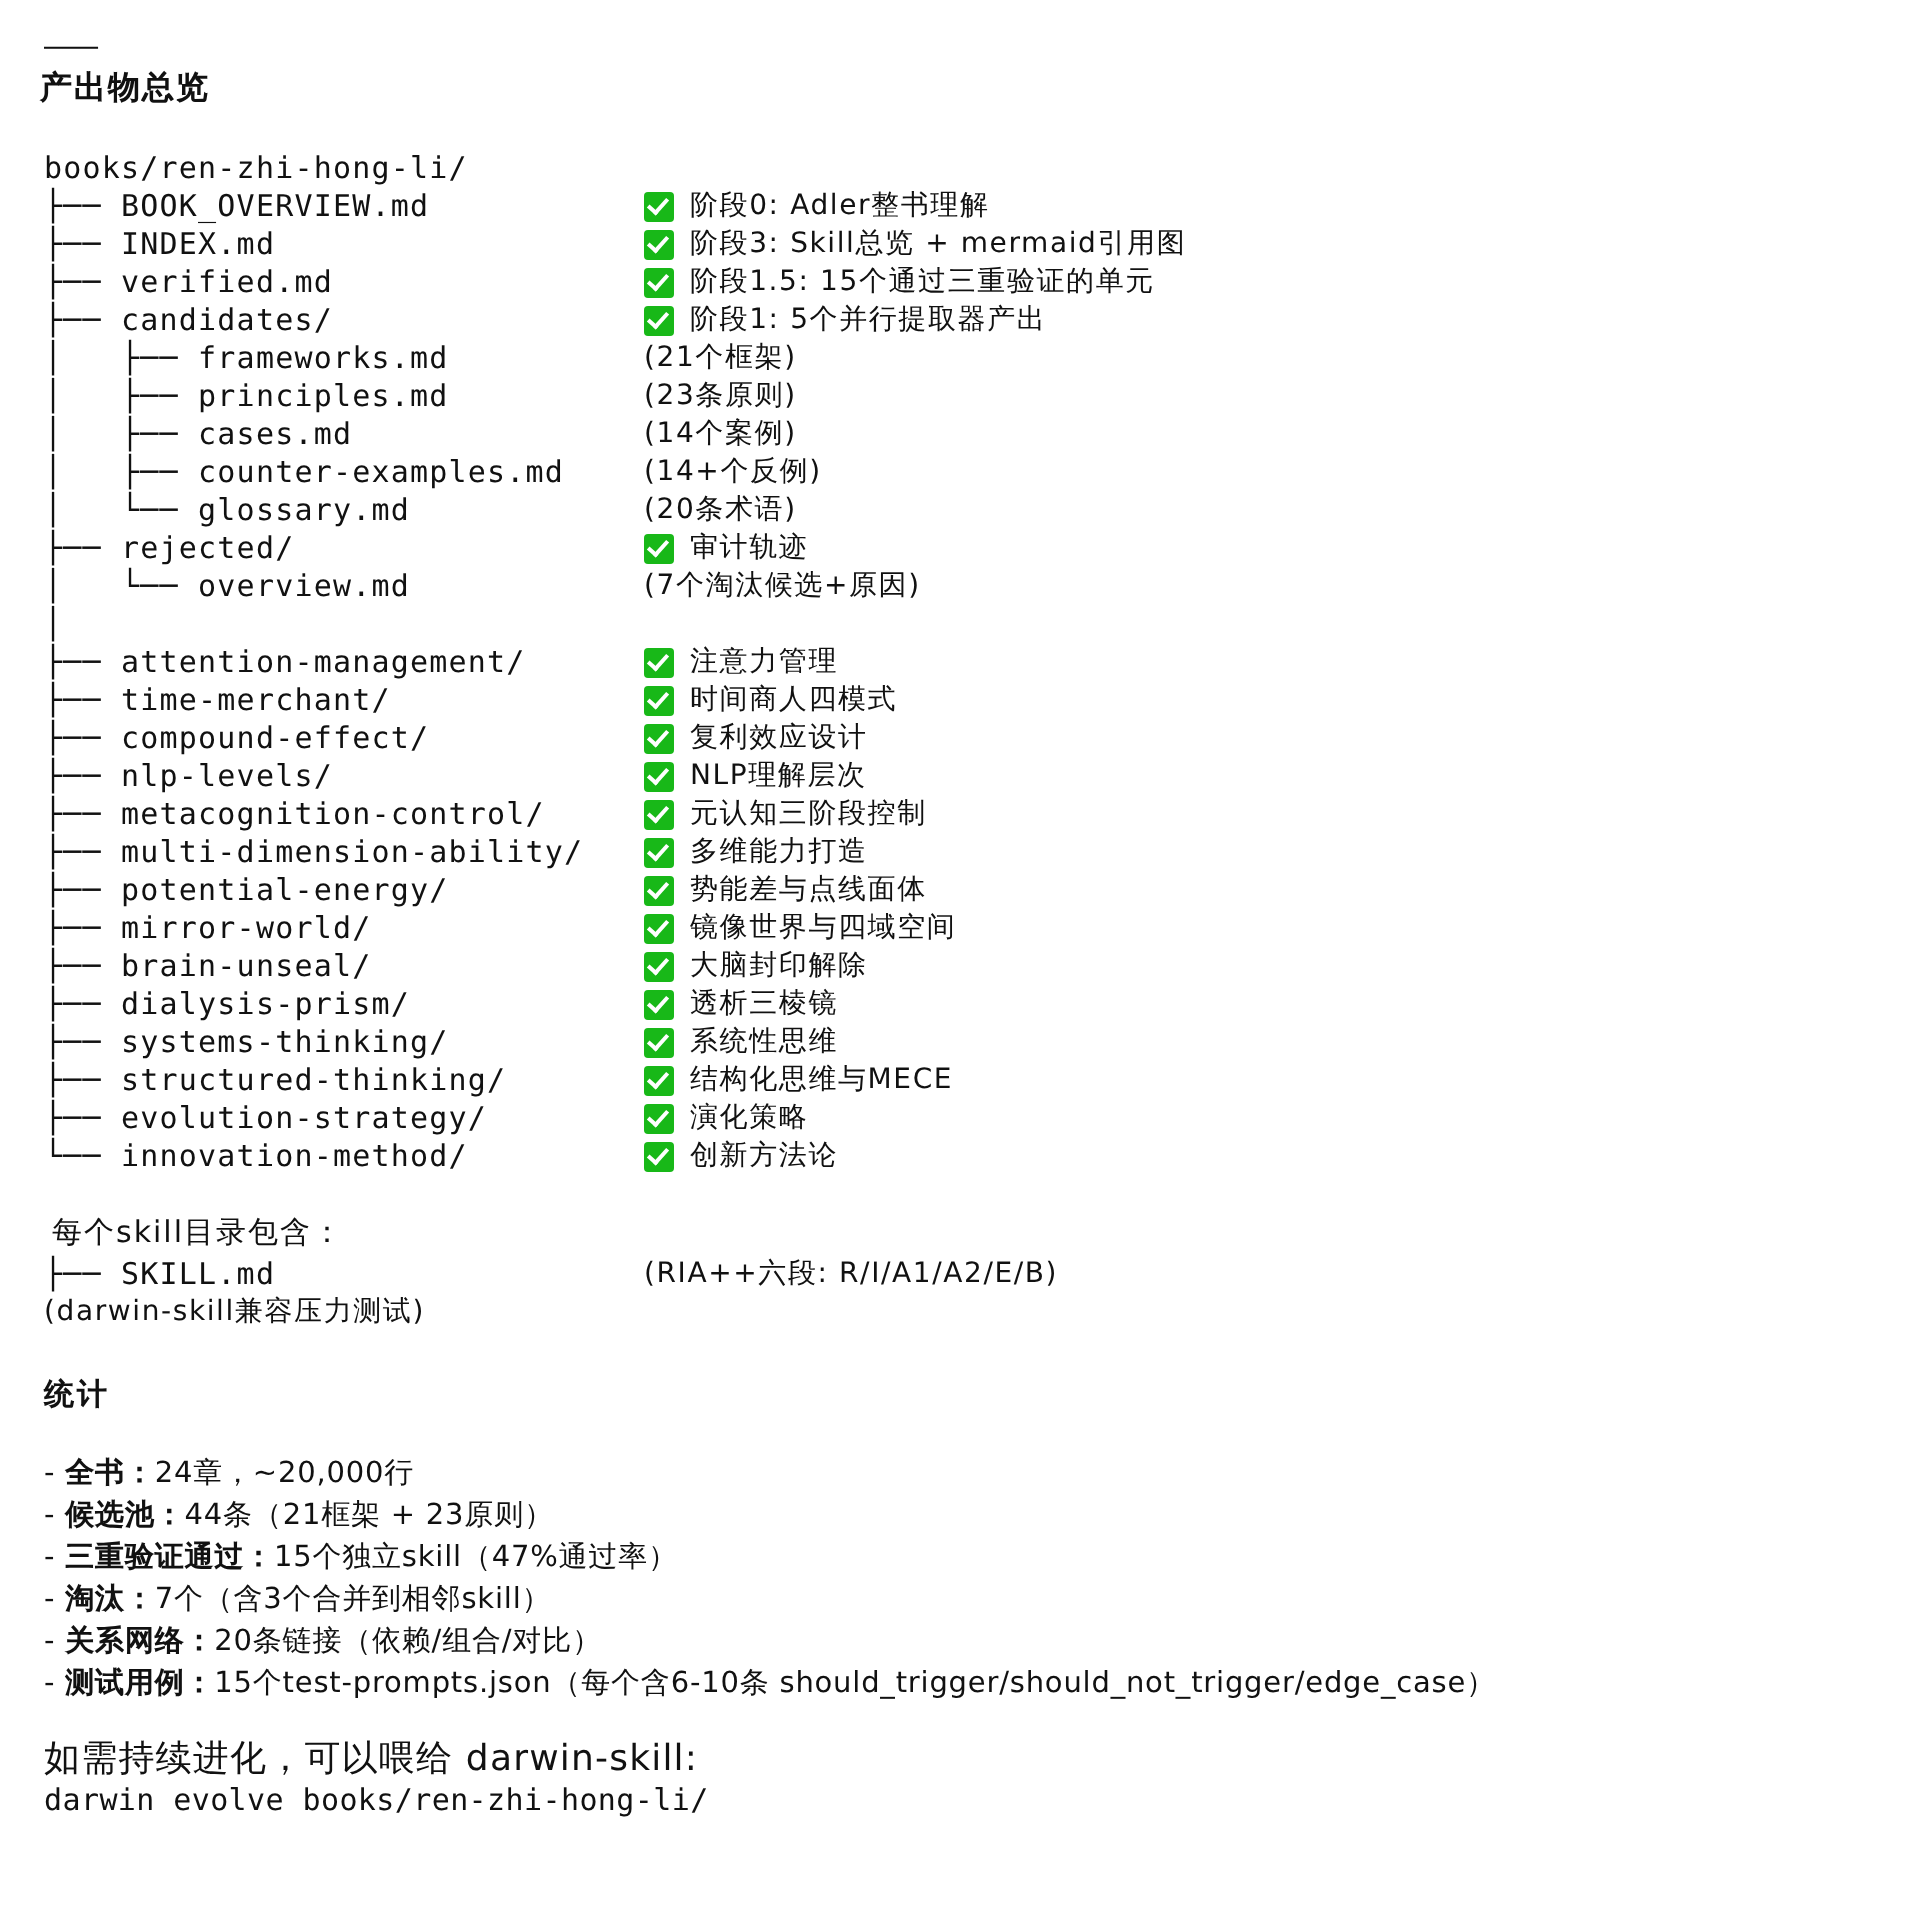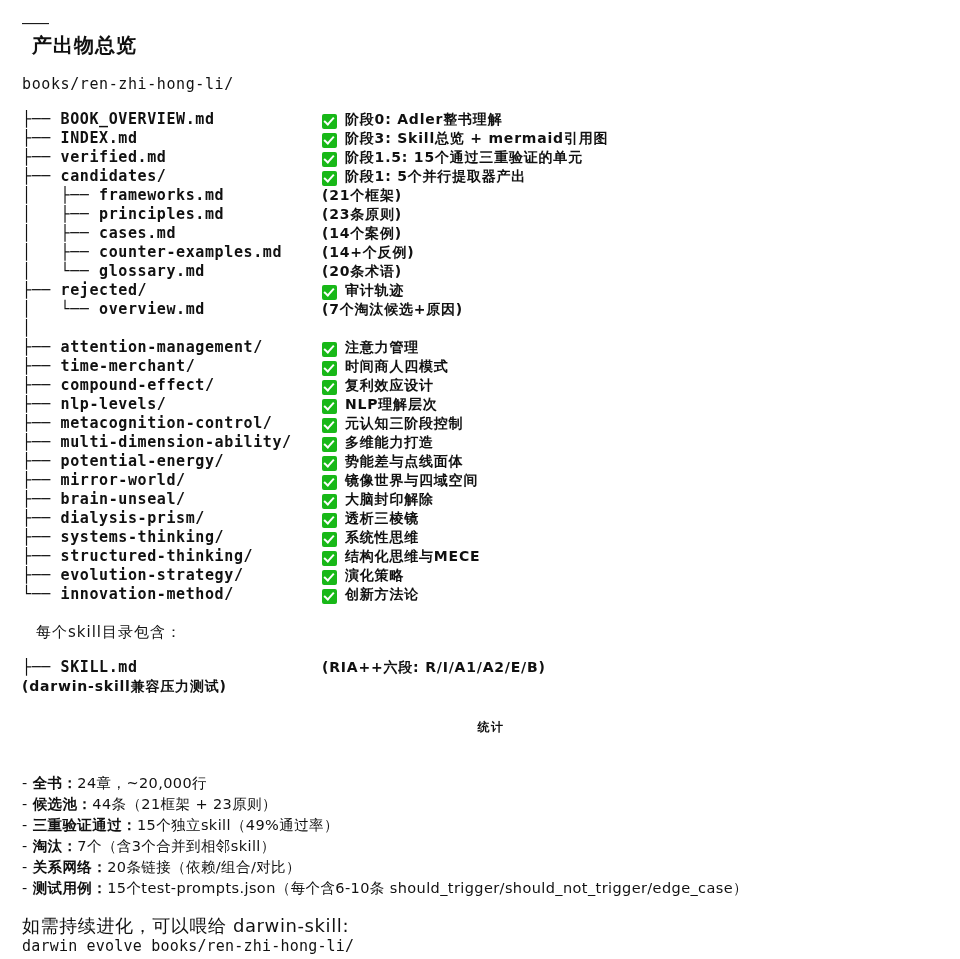--- a/index.html
+++ b/index.html
@@ -29,29 +29,28 @@
     height: 16px;
   }
   h1.doc-title {
     font-family: "DejaVu Sans", sans-serif;
     font-size: 17px;
     font-weight: bold;
     margin: 0 0 26px 2px;
     letter-spacing: 0.5px;
   }
   h2.section-title {
-    font-family: Liberation Serif, serif;
-    font-size: 20px;
-    font-weight: bold;
-    margin: 0 0 20px 12px;
+    font-family: Liberation Mono, monospace;
+    font-size: 16px;
+    font-weight: bold;
+    margin: 0 0 20px 0;
     letter-spacing: 1px;
   }
   .tree {
-    margin: 16px 0 0 2px;
-    font-weight: bold;
+    margin: 0 0 0 2px;
   }
   .row {
     display: flex;
     align-items: flex-start;
     height: 19px;
     line-height: 19px;
     white-space: pre;
   }
   .tree-col {
     width: 300px;
@@ -59,21 +58,21 @@
     font-family: "DejaVu Sans Mono", monospace;
     font-size: 15px;
     letter-spacing: 0.6px;
     white-space: pre;
   }
   .note-col {
     font-family: "DejaVu Sans Mono", monospace;
     font-size: 15px;
     white-space: pre;
     display: flex;
-    align-items: flex-end;
+    align-items: center;
   }
   .check {
     display: inline-block;
     width: 15px;
     height: 15px;
     background: #18b818;
     border-radius: 2px;
     position: relative;
     margin-right: 8px;
     flex: 0 0 15px;
@@ -91,31 +90,30 @@
   }
   .note-text {
     font-family: "DejaVu Sans", sans-serif;
     font-size: 14px;
     letter-spacing: 0.8px;
   }
   .skill-head {
     font-family: "DejaVu Sans", sans-serif;
     font-size: 15px;
     letter-spacing: 1px;
-    margin: 0 0 2px 16px;
+    margin: 0 0 2px 6px;
     height: 19px;
     line-height: 19px;
   }
   .stats-title {
     font-family: "DejaVu Sans", sans-serif;
-    font-size: 12px;
+    font-size: 15px;
     font-weight: bold;
     letter-spacing: 1.5px;
-    margin: 22px 0 36px 2px;
-    text-align: center;
+    margin: 22px 0 20px 2px;
   }
   .stat-row {
     font-family: "DejaVu Sans", sans-serif;
     font-size: 14.5px;
     letter-spacing: 0.4px;
     height: 21px;
     line-height: 21px;
     margin-left: 2px;
     white-space: pre;
   }
@@ -195,21 +193,21 @@
   <div class="tree" id="skill-container">
       <div class="row"><div class="tree-col">├── SKILL.md</div><div class="note-col"><span class="note-text">(RIA++六段: R/I/A1/A2/E/B)</span></div></div>
       <div class="row"><div class="note-col"><span class="note-text">(darwin-skill兼容压力测试)</span></div></div>
     </div>
 
   <h2 class="stats-title">统计</h2>
 
   <div id="stats-container">
       <div class="stat-row"><span>- </span><b>全书：</b><span>24章，~20,000行</span></div>
       <div class="stat-row"><span>- </span><b>候选池：</b><span>44条（21框架 + 23原则）</span></div>
-      <div class="stat-row"><span>- </span><b>三重验证通过：</b><span>15个独立skill（49%通过率）</span></div>
+      <div class="stat-row"><span>- </span><b>三重验证通过：</b><span>15个独立skill（47%通过率）</span></div>
       <div class="stat-row"><span>- </span><b>淘汰：</b><span>7个（含3个合并到相邻skill）</span></div>
       <div class="stat-row"><span>- </span><b>关系网络：</b><span>20条链接（依赖/组合/对比）</span></div>
       <div class="stat-row"><span>- </span><b>测试用例：</b><span>15个test-prompts.json（每个含6-10条 should_trigger/should_not_trigger/edge_case）</span></div>
     </div>
 
   <div class="footer">
     <div class="footer-line">如需持续进化，可以喂给 darwin-skill:</div>
     <div class="footer-line mono">darwin evolve books/ren-zhi-hong-li/</div>
   </div>
 

